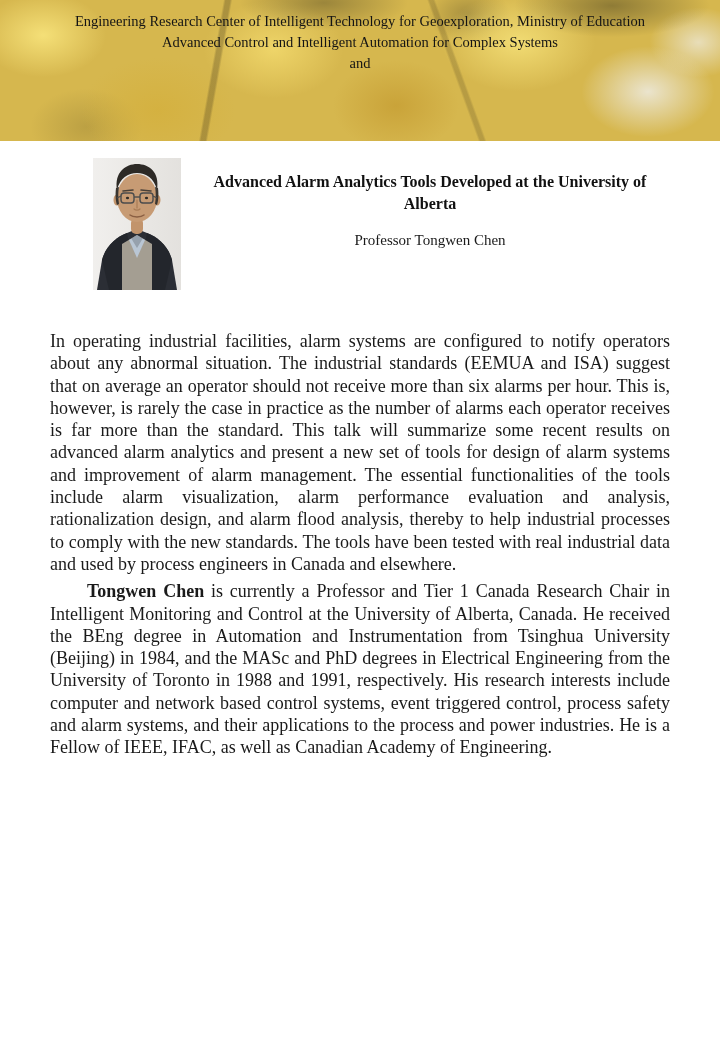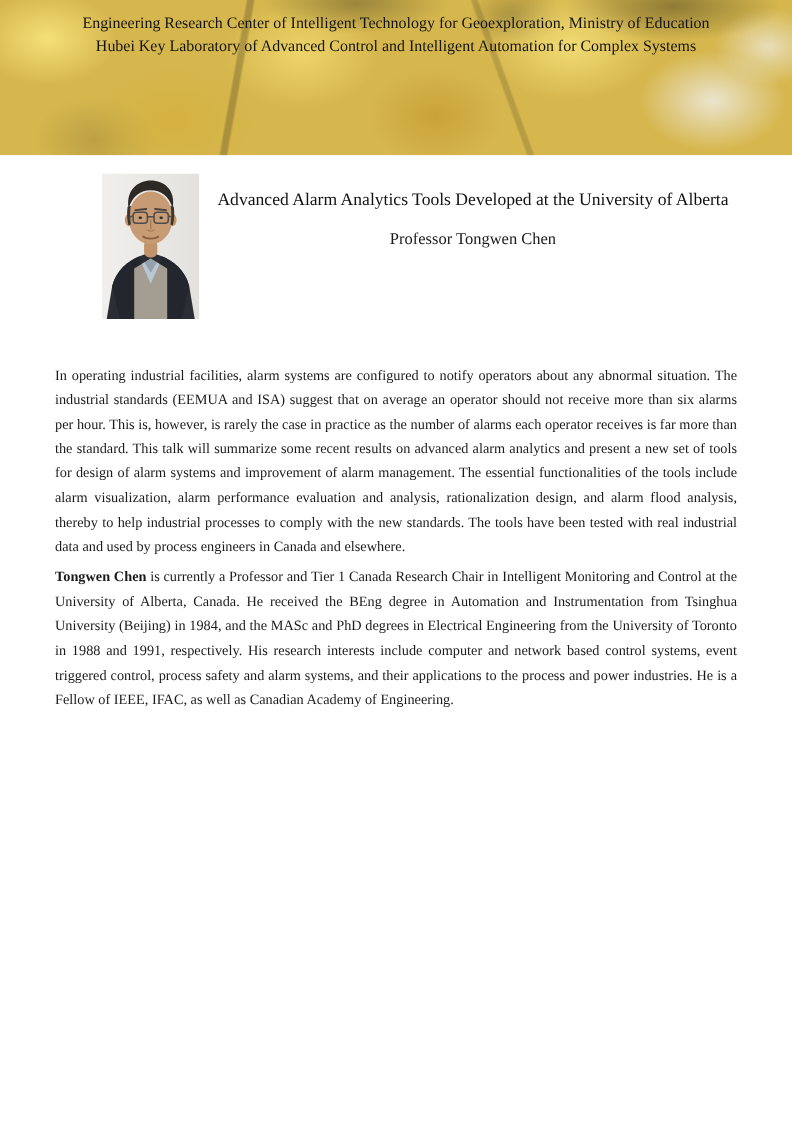--- a/index.html
+++ b/index.html
@@ -46,51 +46,52 @@
     position:absolute;left:93px;top:17px;width:88px;height:132px;
     background:#eceae7;
   }
   .photo svg{display:block;}
   .title-block{
     position:absolute;left:190px;top:30px;width:480px;
     text-align:center;
   }
   .talk-title{
     margin:0;
-    font-size:16px;font-weight:normal;
+    font-size:16px;font-weight:bold;
     line-height:22px;
     color:#111111;
   }
   .speaker-block{margin-top:16px;font-size:15px;line-height:18.7px;text-align:center;}
   
   .body-text{
     position:absolute;left:50px;top:330px;width:620px;
   }
   .body-text p{
     margin:0 0 5px 0;
-    font-size:13px;
+    font-size:18px;
     line-height:22.3px;
     text-align:justify;
     font-family:Liberation Serif, serif;
   }
-  .bio-name{font-weight:bold;}
+  .bio-name{font-weight:bold;margin-left:37px;}
   
   .footer-bar{
     position:absolute;left:30px;top:1018px;width:660px;height:18px;
     background:#1f3864;
   }
 </style>
 </head>
 <body>
 
 <div class="page">
 
   <header class="banner">
     <div class="banner-line">Engineering Research Center of Intelligent Technology for Geoexploration, Ministry of Education</div>
-    <div class="banner-line">Hubei Key Laboratory of Advanced Control and Intelligent Automation for Complex Systems</div>
+    <div class="banner-line">Advanced Control and Intelligent Automation for Complex Systems</div>
+    <div class="banner-line">and</div>
   </header>
 
   <section class="intro">
 
     <div class="photo">
       <svg width="88" height="132" viewBox="0 0 88 132" xmlns="http://www.w3.org/2000/svg">
         <rect x="0" y="0" width="88" height="132" fill="#eceae7"></rect>
         <rect x="0" y="0" width="88" height="132" fill="url(#shade)" opacity="0.25"></rect>
         <defs>
           <linearGradient id="shade" x1="0" y1="0" x2="1" y2="0">

